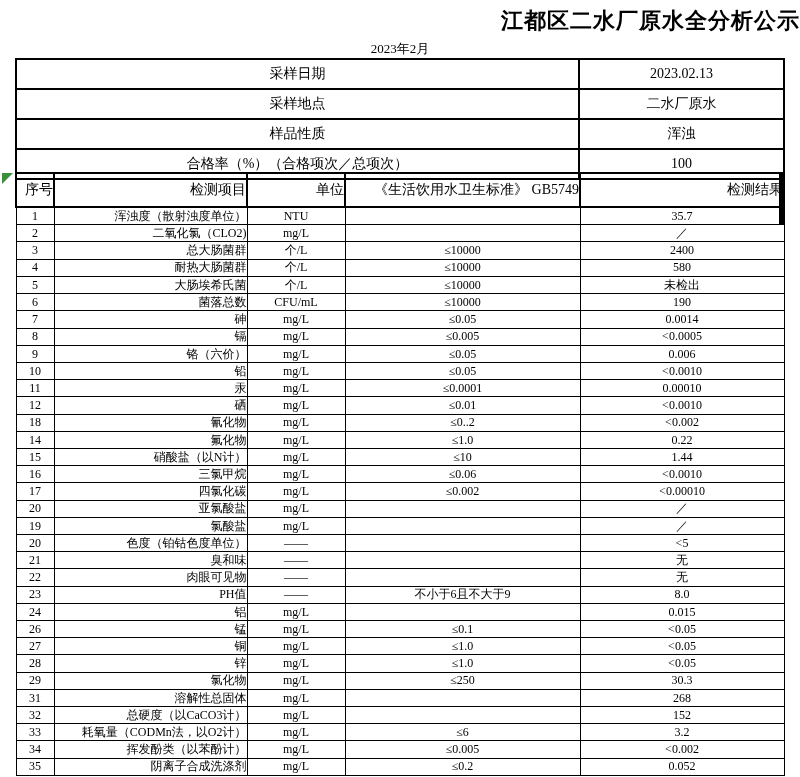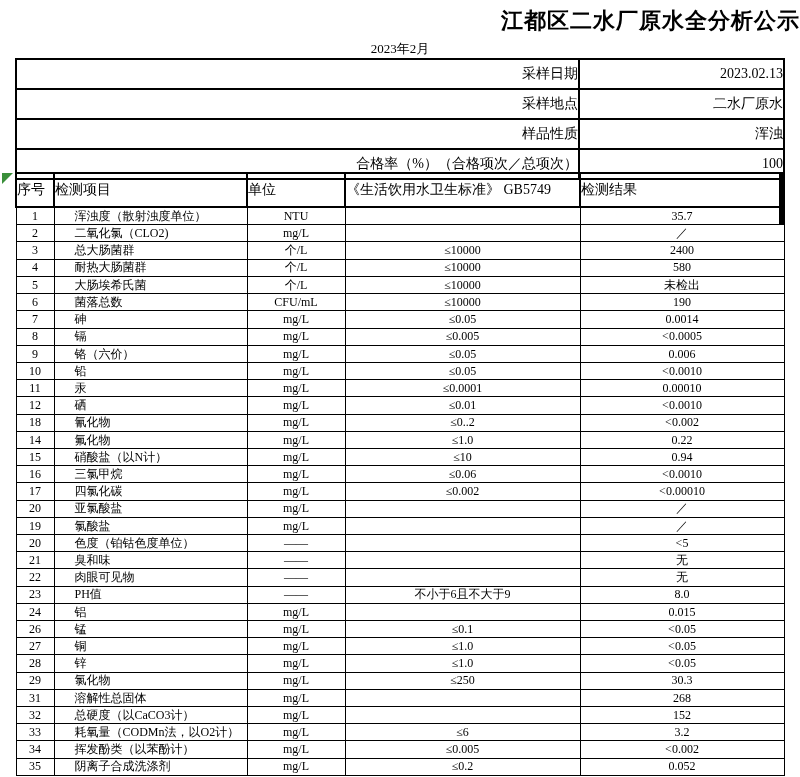--- a/index.html
+++ b/index.html
@@ -15,37 +15,37 @@
   .page-subtitle{
     position:absolute;top:40px;left:0;width:800px;text-align:center;
     font-size:13px;
   }
   table{border-collapse:collapse;table-layout:fixed;}
   
   .info-table{
     position:absolute;left:15px;top:58px;width:768px;height:114px;
   }
   .info-table td{
-    border:2px solid #000;text-align:right;font-size:14px;padding:0;
+    border:2px solid #000;text-align:center;font-size:14px;padding:0;
     height:28px;overflow:hidden;white-space:nowrap;margin-top:20px;
   }
   
   .main-table{
     position:absolute;left:15px;top:172px;width:768px;height:604px;
   }
   .main-table th{
     border:2px solid #000;font-size:14px;font-weight:normal;
-    height:32px;padding:0;text-align:left;overflow:hidden;white-space:nowrap;
+    height:32px;padding:0;text-align:right;overflow:hidden;white-space:nowrap;
   }
   .main-table td{
     border:1.5px solid #000;font-size:12px;line-height:1.05;
     padding:0;text-align:center;overflow:hidden;white-space:nowrap;
     height:14px;
   }
-  .main-table td.item-cell{text-align:left;padding-left:20px;}
+  .main-table td.item-cell{text-align:right;padding-left:8px;}
   .slash{font-size:13px;}
   
   .thick-right-bar{
     position:absolute;left:779px;top:172px;width:5px;height:52px;
     background:#000;
   }
   
   .green-corner{
     position:absolute;left:2px;top:173px;width:0;height:0;
     border-top:11px solid #3a8f3a;border-right:11px solid transparent;
@@ -196,21 +196,21 @@
         <td class="item-cell">氟化物</td>
         <td>mg/L</td>
         <td>≤1.0</td>
         <td>0.22</td>
       </tr>
       <tr>
         <td>15</td>
         <td class="item-cell">硝酸盐（以N计）</td>
         <td>mg/L</td>
         <td>≤10</td>
-        <td>0.94</td>
+        <td>1.44</td>
       </tr>
       <tr>
         <td>16</td>
         <td class="item-cell">三氯甲烷</td>
         <td>mg/L</td>
         <td>≤0.06</td>
         <td>&lt;0.0010</td>
       </tr>
       <tr>
         <td>17</td>

